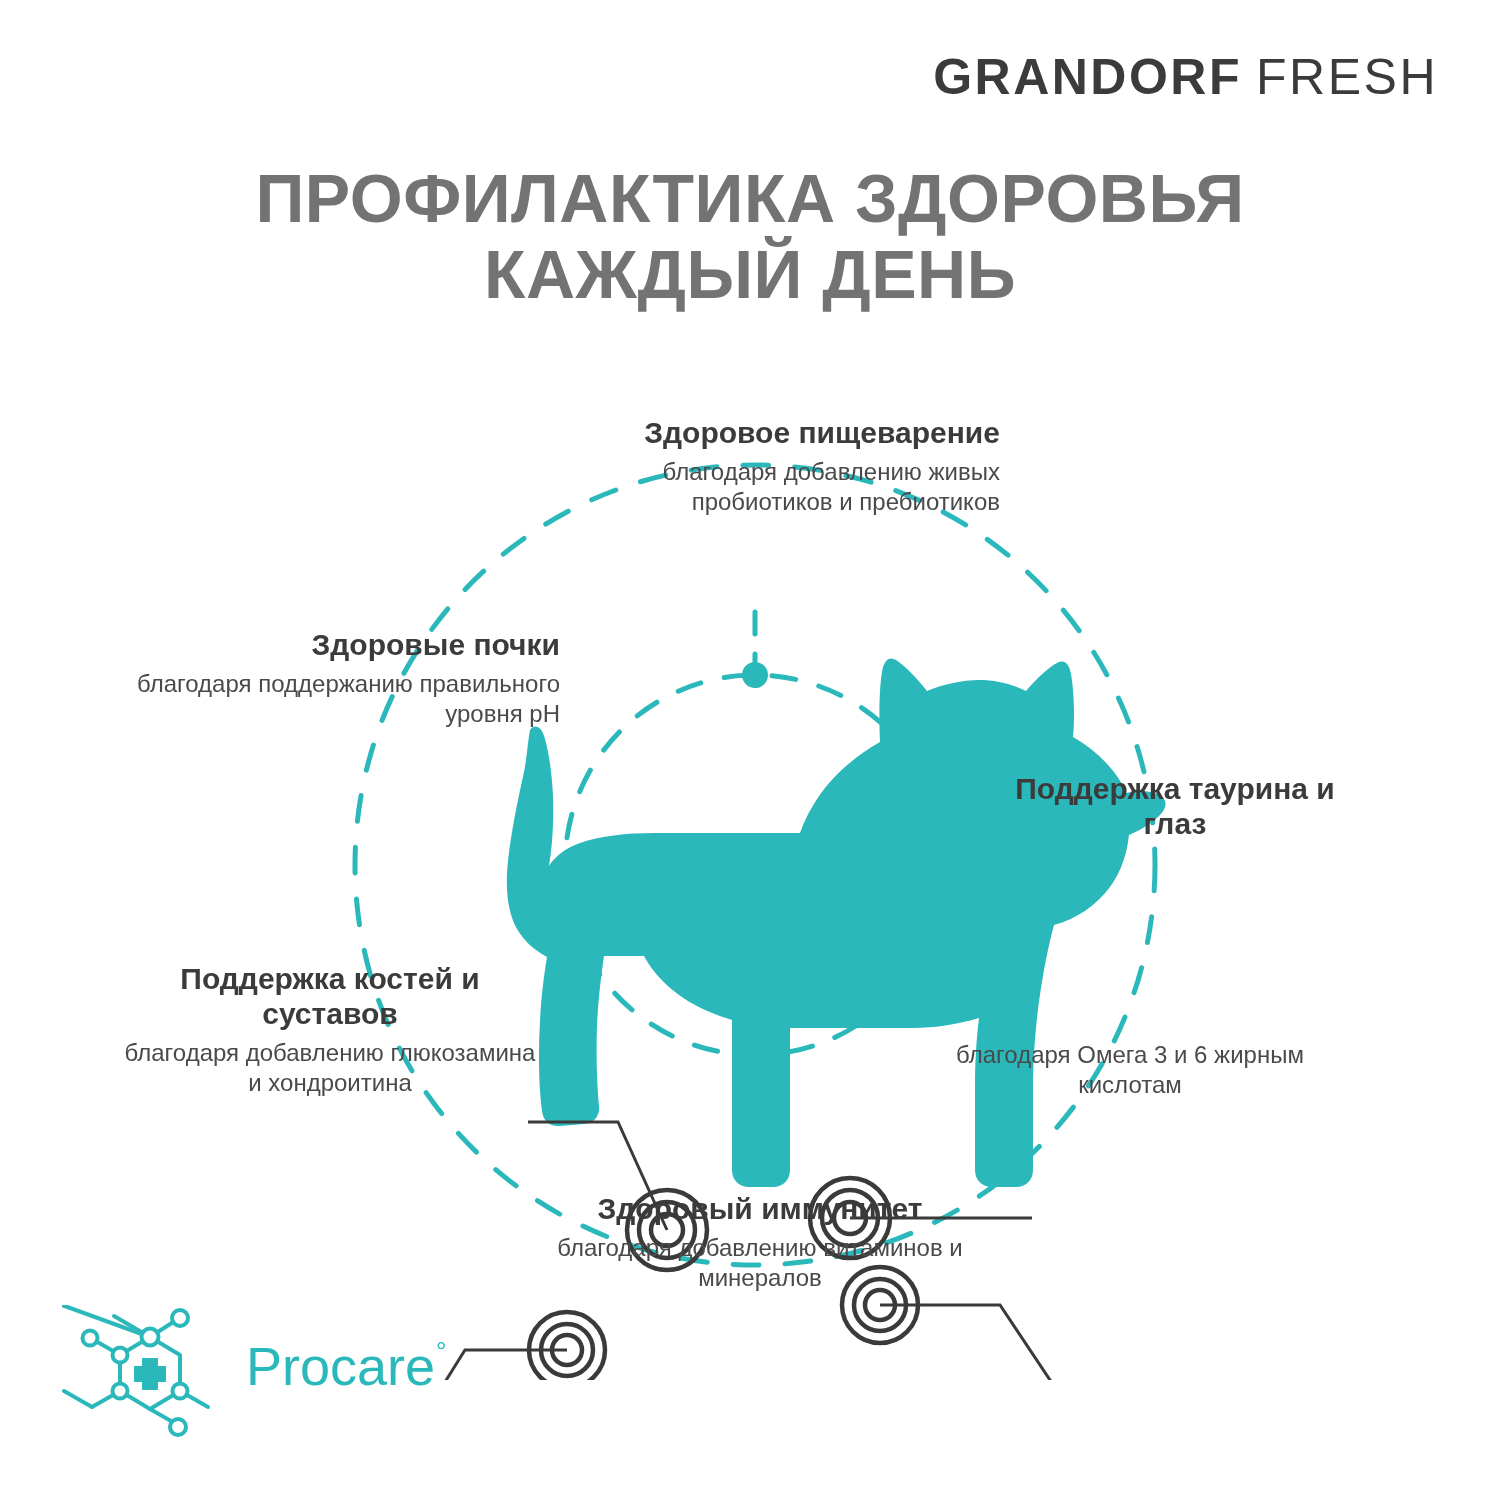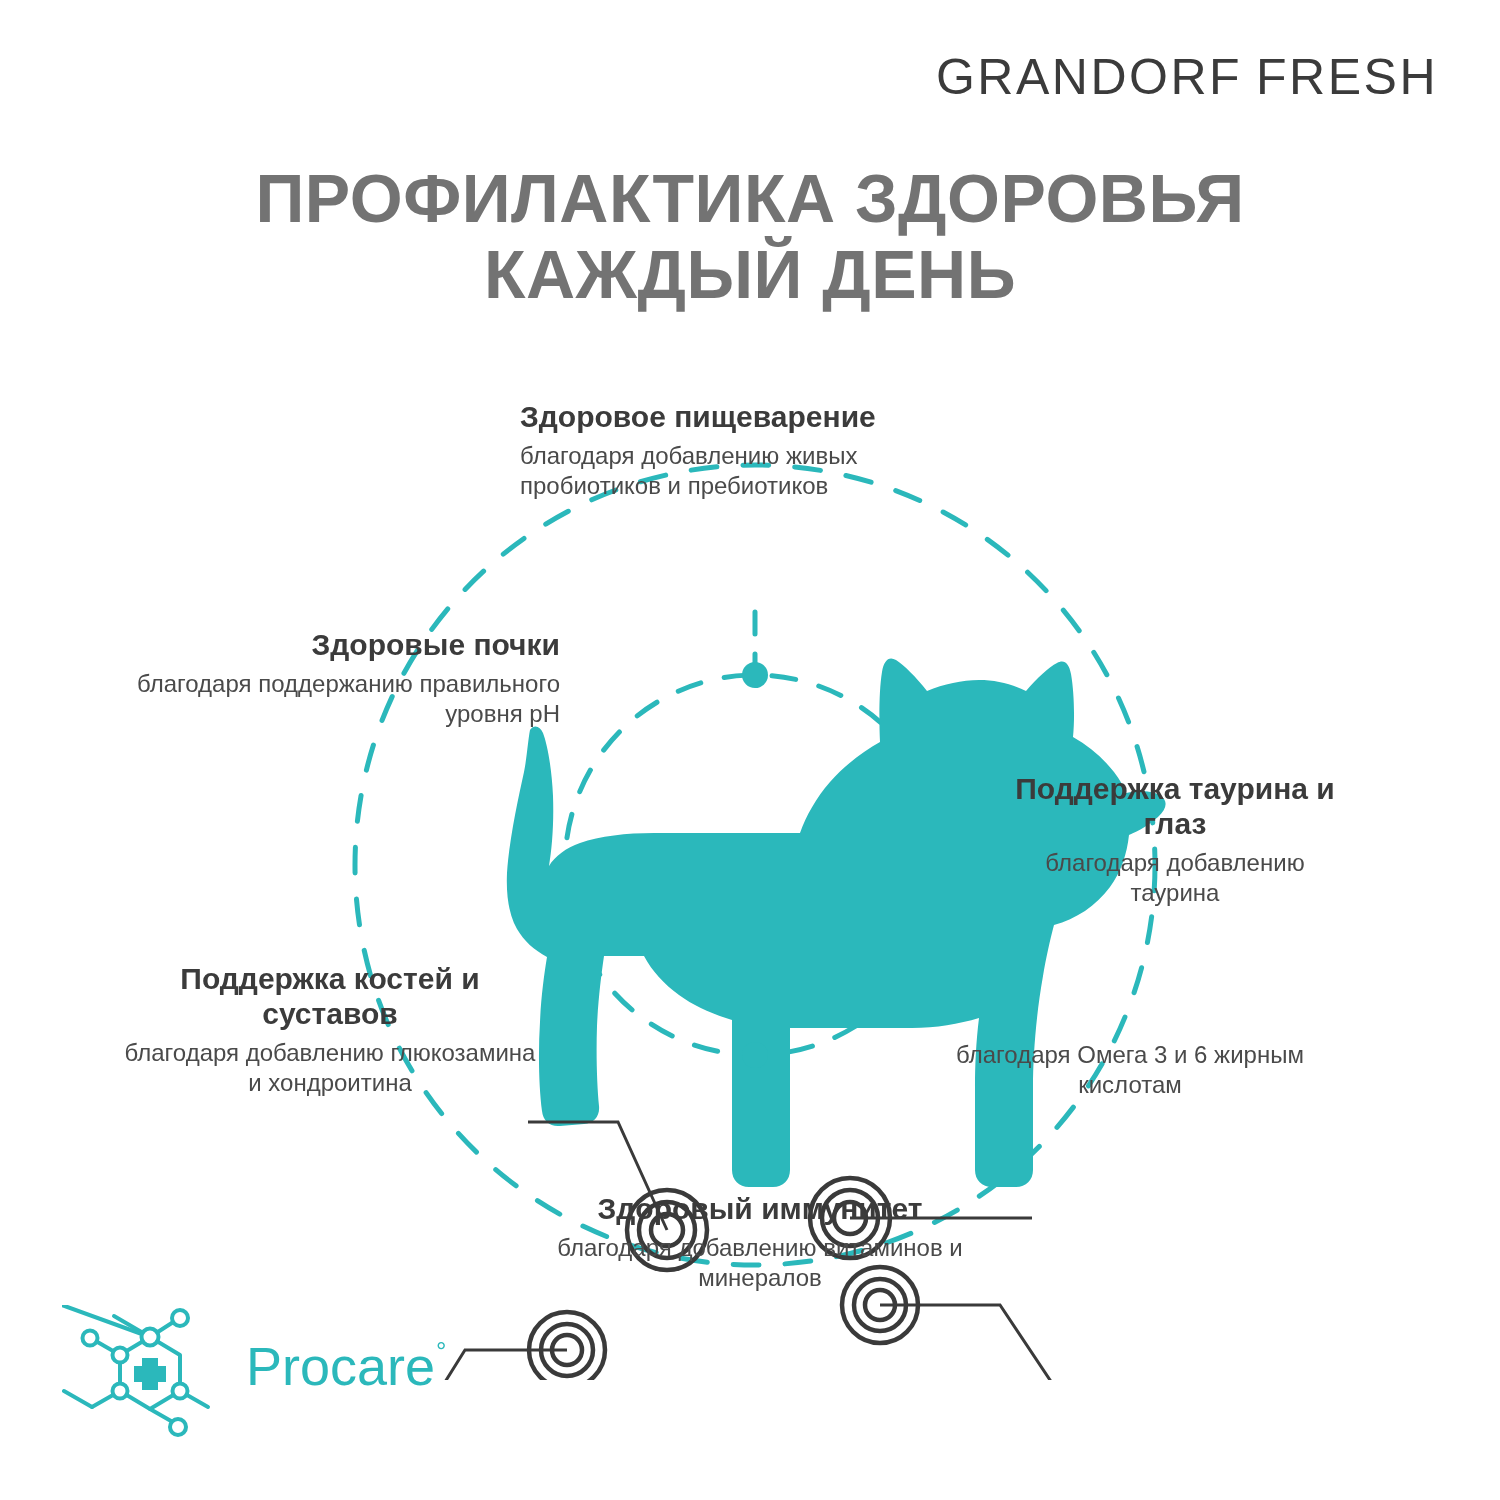--- a/index.html
+++ b/index.html
@@ -24,21 +24,21 @@
   #brand {
     position: absolute;
     top: 52px;
     right: 62px;
     font-size: 50px;
     letter-spacing: 2.5px;
     line-height: 1;
     white-space: nowrap;
     color: #3b3b3b;
   }
-  #brand .brand-bold { font-weight: 400; }
+  #brand .brand-bold { font-weight: 700; }
   #brand .brand-light { font-weight: 300; margin-left: 14px; }
 
   
   #headline {
     position: absolute;
     top: 160px;
     left: 0;
     width: 1500px;
     text-align: center;
     font-weight: 700;
@@ -79,21 +79,21 @@
     margin-bottom: 6px;
   }
   .callout .c-desc {
     font-weight: 400;
     font-size: 24px;
     color: #4a4a4a;
     line-height: 1.26;
     display: block;
   }
 
-  .callout.c-digestion { left: 520px; top: 20px; width: 480px; text-align: left; }
+  .callout.c-digestion { left: 520px; top: 36px; width: 480px; text-align: right; }
   .callout.c-kidneys   { left: 130px; top: 248px; width: 430px; text-align: right; }
   .callout.c-joints    { left: 120px; top: 582px; width: 420px; text-align: center; }
   .callout.c-heart     { left: 1010px; top: 392px; width: 330px; text-align: center; }
   .callout.c-skin      { left: 950px; top: 660px; width: 360px; text-align: center; }
   .callout.c-immunity  { left: 540px; top: 812px; width: 440px; text-align: center; }
 
   
   #procare {
     position: absolute;
     left: 62px;
@@ -254,21 +254,20 @@
       <span class="c-desc">благодаря поддержанию правильного уровня pH</span>
     </div>
 
     <div class="callout c-joints">
       <span class="c-title">Поддержка костей и суставов</span>
       <span class="c-desc">благодаря добавлению глюкозамина и хондроитина</span>
     </div>
 
     <div class="callout c-heart">
       <span class="c-title">Поддержка таурина и глаз</span>
-      <span class="c-desc">благодаря добавлению таурина</span>
     </div>
 
     <div class="callout c-skin">
       <span class="c-desc">благодаря Омега 3 и 6 жирным кислотам</span>
     </div>
 
     <div class="callout c-immunity">
       <span class="c-title">Здоровый иммунитет</span>
       <span class="c-desc">благодаря добавлению витаминов и минералов</span>
     </div>

